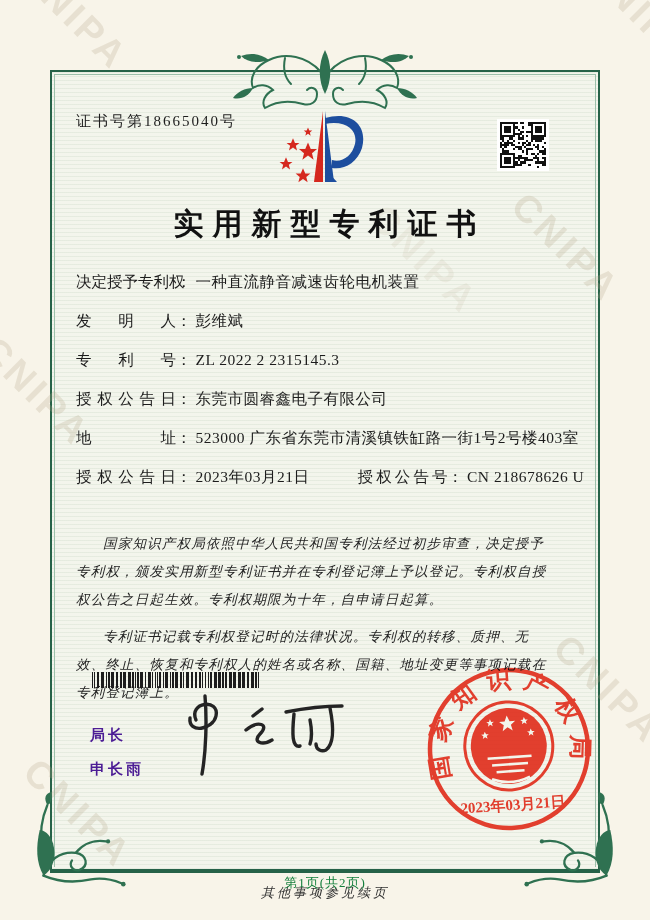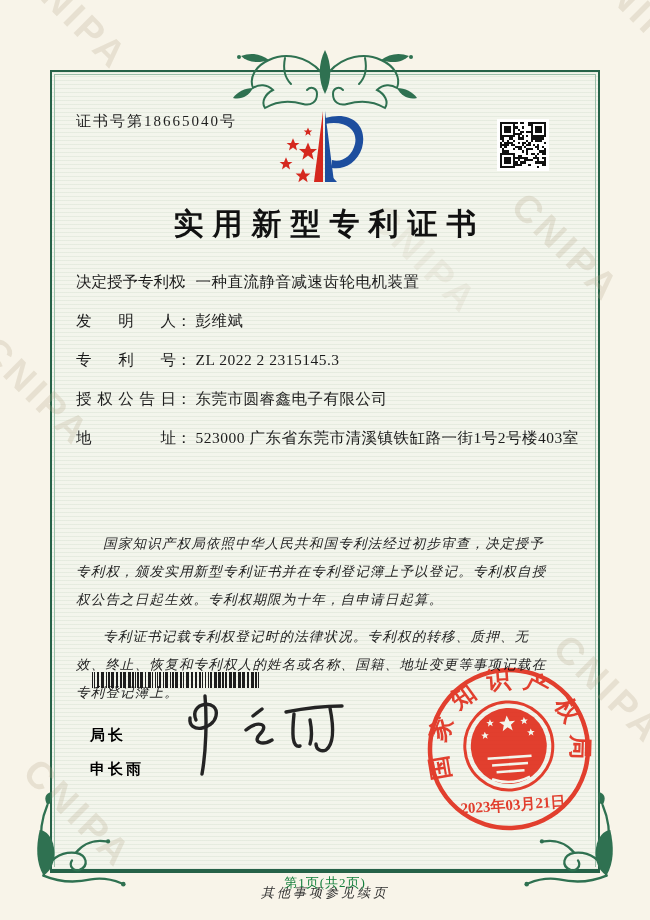--- a/index.html
+++ b/index.html
@@ -65,21 +65,21 @@
   .paras { position:absolute; left:76px; top:530px; width:472px; }
   .paras p {
     font-size:13.5px; line-height:28px; color:#232323;
     text-indent:2em; font-style:italic; letter-spacing:1.2px; margin-bottom:9px;
   }
   
   .barcode { position:absolute; left:92px; top:672px; width:170px; height:16px; }
   .signer {
     position:absolute; left:90px; top:718px;
     font-family:"Liberation Sans", sans-serif; font-size:15px; font-weight:600;
-    color:#000000; letter-spacing:3px; line-height:34px;
+    color:#4c1d95; letter-spacing:3px; line-height:34px;
   }
   .signature { position:absolute; left:158px; top:690px; width:195px; height:88px; }
   .seal {
     position:absolute; left:424px; top:664px; width:170px; height:170px;
     transform:rotate(-4deg); mix-blend-mode:multiply; opacity:0.93;
   }
   .page-num {
     position:absolute; left:0; top:842px; width:100%;
     text-align:center; font-size:13px; color:#15803d; letter-spacing:1px;margin-top:32px;
   }
@@ -420,20 +420,23 @@
       </div>
       <div class="frow">
         <span class="flabel">专利号</span><span class="fcolon">：</span><span class="fvalue">ZL 2022 2 2315145.3</span>
       </div>
       <div class="frow">
         <span class="flabel">授权公告日</span><span class="fcolon">：</span><span class="fvalue">东莞市圆睿鑫电子有限公司</span>
       </div>
       <div class="frow">
         <span class="flabel">地址</span><span class="fcolon">：</span><span class="fvalue">523000 广东省东莞市清溪镇铁缸路一街1号2号楼403室</span>
       </div>
+      <div class="frow">
+        <span class="flabel">授权公告日</span><span class="fcolon">：</span><span class="fvalue">2023年03月21日</span><span class="grant-no-pair"><span class="flabel2">授权公告号</span><span class="fcolon">：</span><span class="fvalue">CN 218678626 U</span></span>
+      </div>
     </div>
 
     <div class="paras">
       <p>国家知识产权局依照中华人民共和国专利法经过初步审查，决定授予专利权，颁发实用新型专利证书并在专利登记簿上予以登记。专利权自授权公告之日起生效。专利权期限为十年，自申请日起算。</p>
       <p>专利证书记载专利权登记时的法律状况。专利权的转移、质押、无效、终止、恢复和专利权人的姓名或名称、国籍、地址变更等事项记载在专利登记簿上。</p>
     </div>
 
     <svg class="barcode" id="barcode-svg" viewBox="0 0 170 16" preserveAspectRatio="none">
         <rect x="0" y="0" width="1" height="16" fill="#1d1d1d"></rect>
         <rect x="2" y="0" width="1" height="16" fill="#1d1d1d"></rect>

